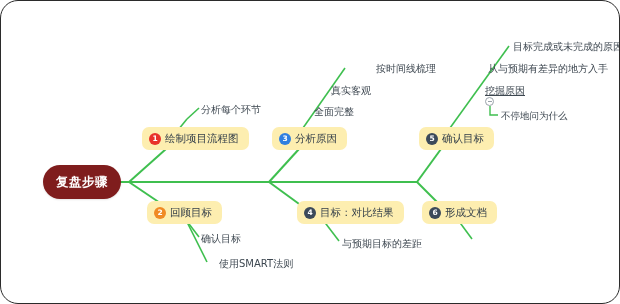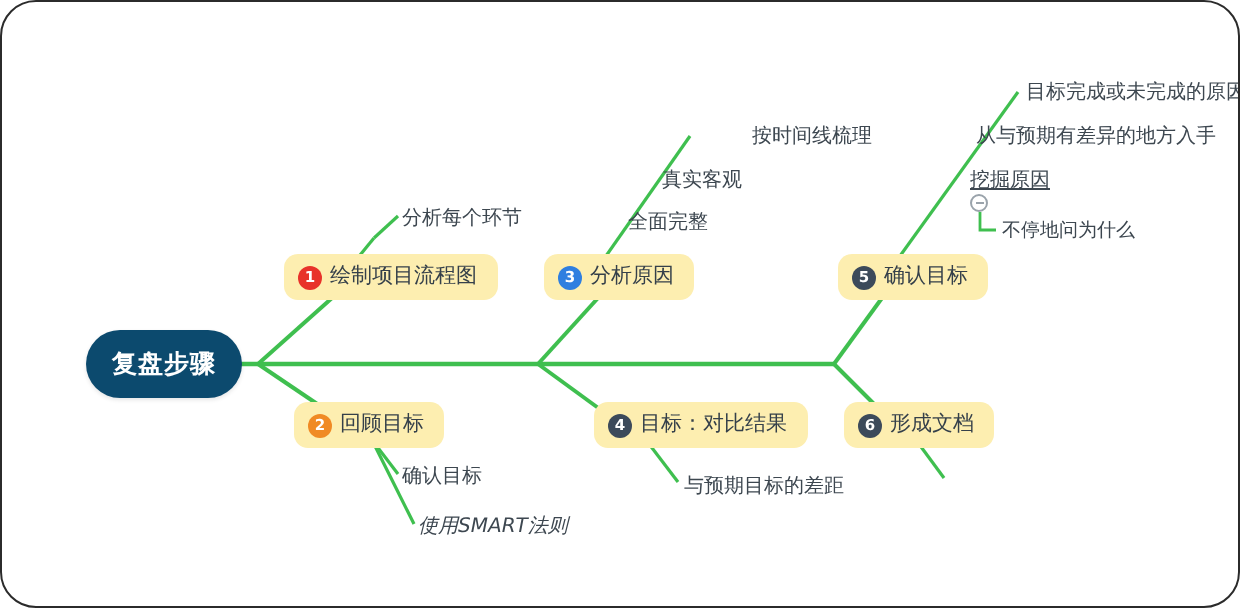--- a/index.html
+++ b/index.html
@@ -29,21 +29,21 @@
     width: 620px;
     height: 304px;
     pointer-events: none;
   }
   .root-node {
     position: absolute;
     box-sizing: border-box;
     display: flex;
     align-items: center;
     justify-content: center;
-    background: #0c4a6e;
+    background: #7f1d1d;
     color: #ffffff;
     border-radius: 22px;
     font-size: 12.5px;
     font-weight: bold;
     letter-spacing: 0.5px;
     white-space: nowrap;
     box-shadow: 0 1px 2px rgba(0,0,0,0.10);
   }
   .main-node {
     position: absolute;
@@ -154,21 +154,21 @@
     <span class="badge" style="background:#e8322a;">1</span>
     <span class="main-label">绘制项目流程图</span>
   </div>
   <div class="leaf" style="left:200px; top:104px;">分析每个环节</div>
 
   <div class="main-node" style="left:146px; top:200px;">
     <span class="badge" style="background:#f08a24;">2</span>
     <span class="main-label">回顾目标</span>
   </div>
   <div class="leaf" style="left:200px; top:233px;">确认目标</div>
-  <div class="leaf" style="left:208px; top:258px;font-style:italic;">使用SMART法则</div>
+  <div class="leaf" style="left:218px; top:258px;">使用SMART法则</div>
 
   <div class="main-node" style="left:271px; top:126px;">
     <span class="badge" style="background:#2f7fe0;">3</span>
     <span class="main-label">分析原因</span>
   </div>
   <div class="leaf" style="left:346px; top:63px;margin-left:29px;">按时间线梳理</div>
   <div class="leaf" style="left:330px; top:85px;">真实客观</div>
   <div class="leaf" style="left:313px; top:106px;">全面完整</div>
 
   <div class="main-node" style="left:296px; top:200px;">

